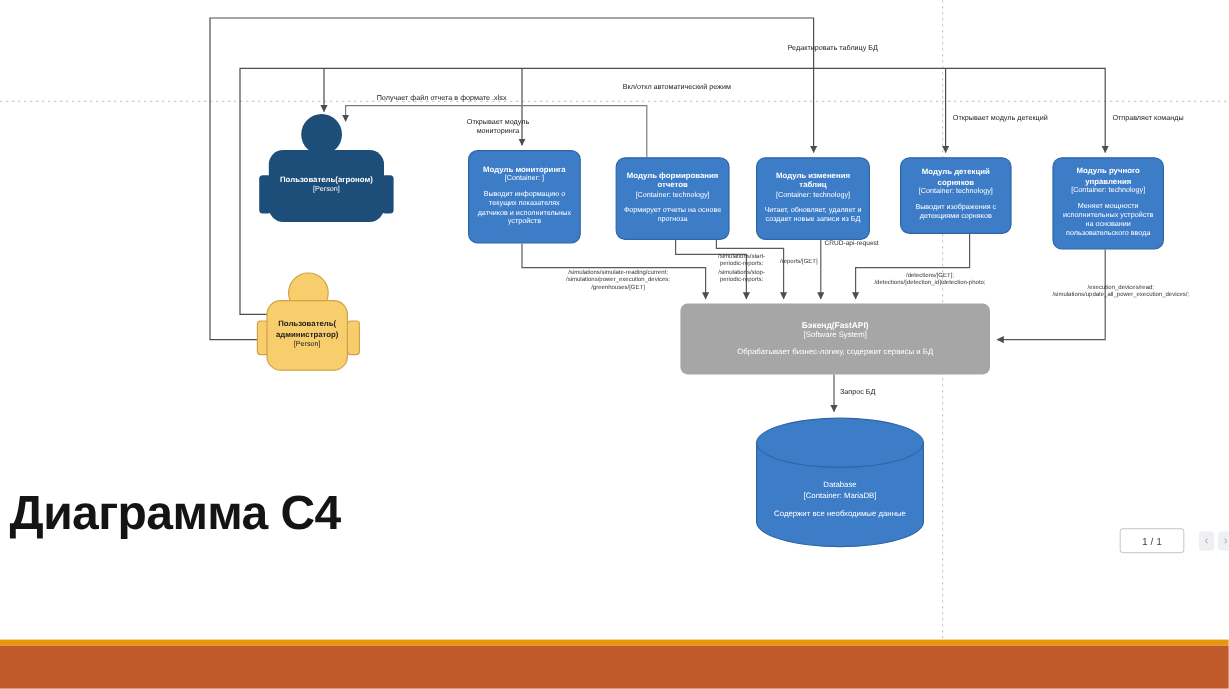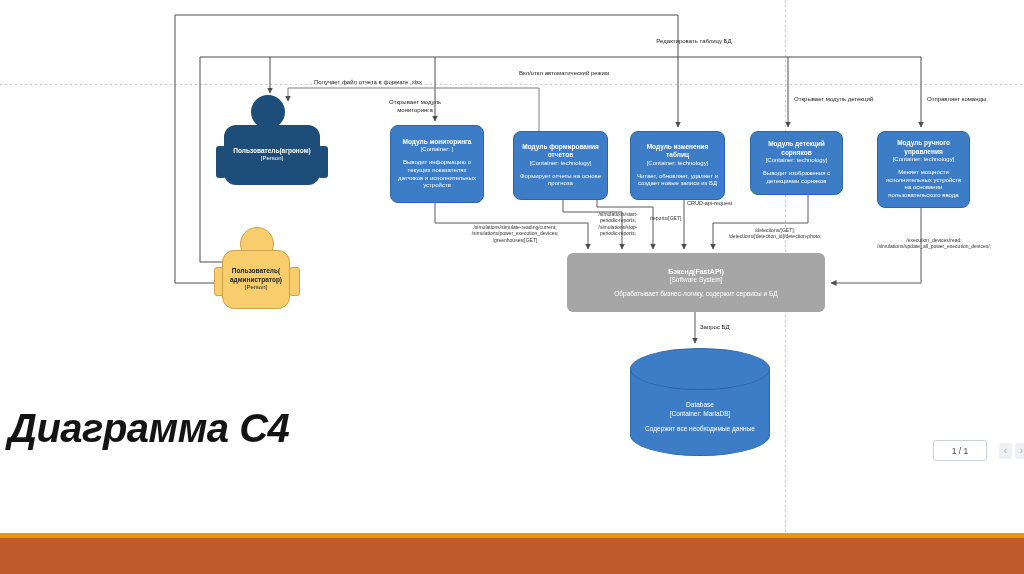--- a/index.html
+++ b/index.html
@@ -43,21 +43,21 @@
   .db .c{font-size:6.5px;margin-bottom:6px;}
   .db .d{font-size:6.5px;}
 
   
   .elbl{position:absolute;z-index:4;font-size:6px;color:#222;line-height:1.25;}
   .api{font-size:5px;color:#333;}
   .ctr{text-align:center;}
 
   
   .slide-title{position:absolute;z-index:5;left:8px;top:404px;color:#141414;font-weight:bold;
-    font-size:40px;line-height:49px;letter-spacing:-0.5px;font-style:italic;}
+    font-size:40px;line-height:49px;letter-spacing:-0.5px;}
   .pagenav{position:absolute;z-index:6;left:933px;top:440px;display:flex;align-items:center;gap:12px;justify-content:center;}
   .pagebox{width:52px;height:19px;background:#fff;border:1px solid #ccd1d9;border-radius:3px;
     display:flex;align-items:center;justify-content:center;font-size:8.5px;color:#444;}
   .navbtns{display:flex;gap:3px;}
   .navbtn{width:13px;height:16px;border-radius:3px;background:#eef0f3;color:#a8b0ba;font-size:10px;
     display:flex;align-items:center;justify-content:center;cursor:pointer;}
   .bar-stripe{position:absolute;z-index:5;left:0;top:533px;width:1024px;height:5px;background:#E8970C;}
   .bar-main{position:absolute;z-index:5;left:0;top:538px;width:1024px;height:36px;background:#C05A2B;}
 </style>
 </head>

